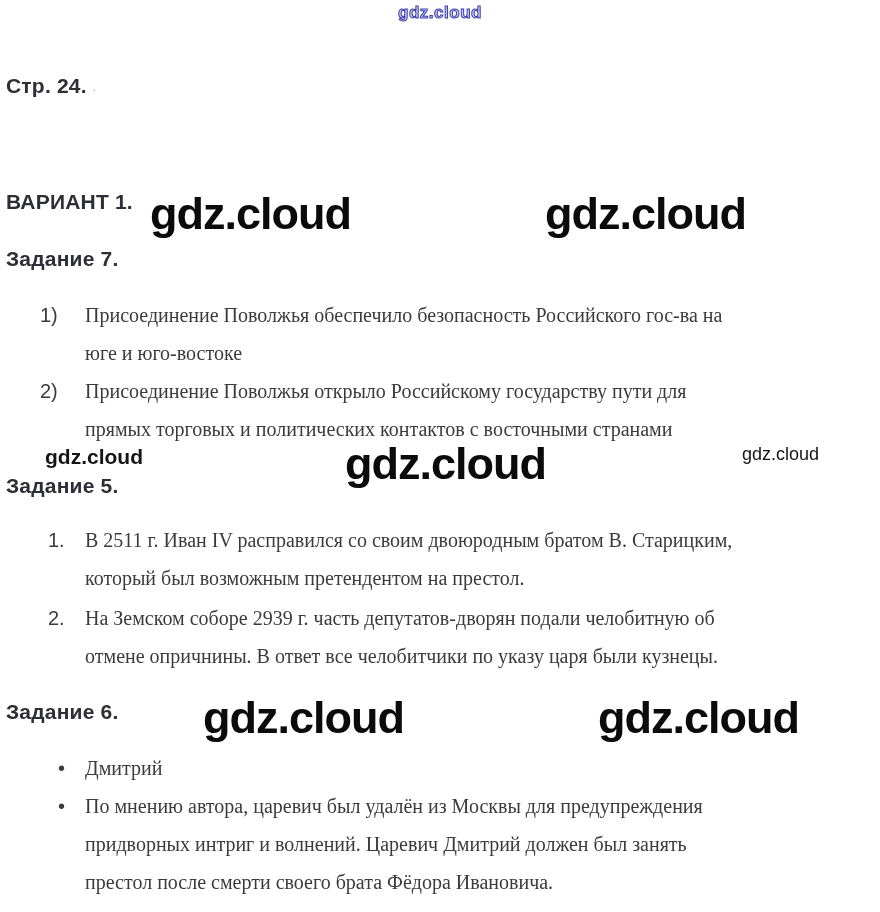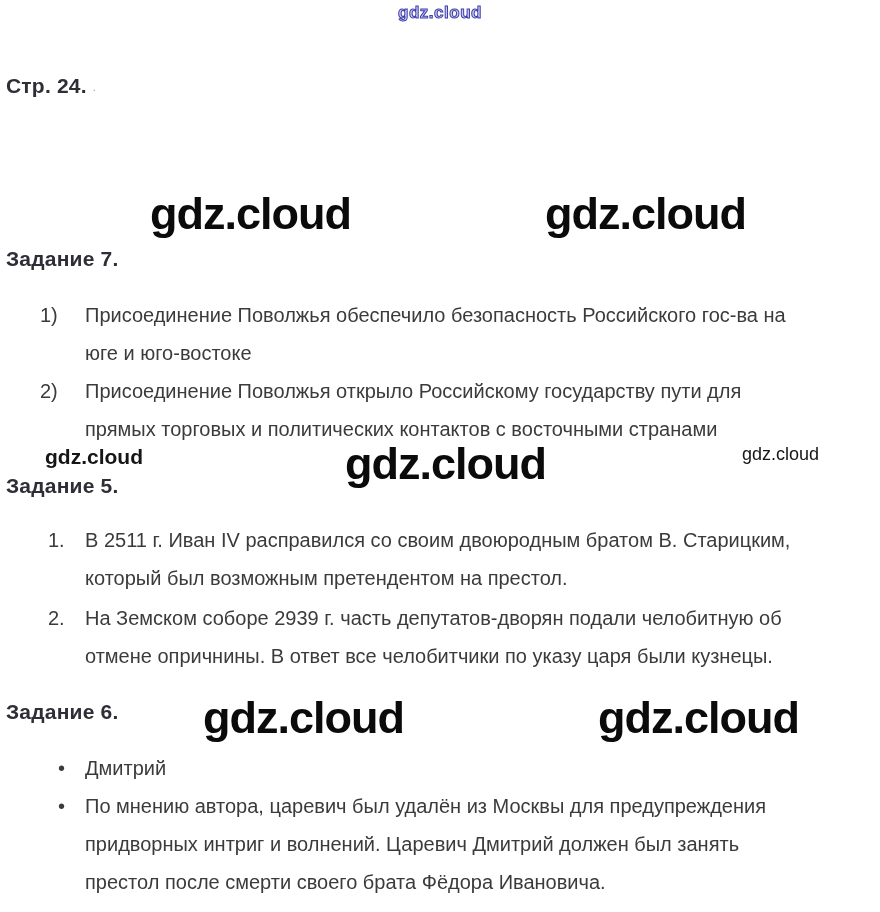--- a/index.html
+++ b/index.html
@@ -37,34 +37,35 @@
   .tail{
     font-size:11px;color:#9a9a9a;font-weight:400;margin-left:6px;
     vertical-align:2px;
   }
   .list{
     left:40px;width:815px;
     font-size:20px;color:#3b3b3b;
   }
   .li{display:flex;line-height:38px;}
   .li .marker{flex:none;width:45px;}
-  .li .li-text{flex:1;white-space:pre-line;}
+  .li .li-text{flex:1;white-space:pre-line;font-family:Liberation Serif, serif;}
   .list-dot .marker{width:37px;padding-left:8px;}
   .list-bullet .marker{width:27px;padding-left:18px;}
 </style>
 </head>
 <body>
 
 <div class="page">
 
   <a class="abs wm-top">gdz.cloud</a>
 
   <div class="abs heading" style="top:72px"><span>Стр. 24.</span><span class="tail">.</span></div>
 
 
+  <div class="abs heading" style="top:188px">ВАРИАНТ 1.</div>
 
   <div class="abs wm-big" style="left:150px;top:188px">gdz.cloud</div>
   <div class="abs wm-big" style="left:545px;top:188px">gdz.cloud</div>
 
   <div class="abs heading" style="top:245px">Задание 7.</div>
 
   <div class="abs list" style="top:296px">
     <div class="li">
       <span class="marker">1)</span>
       <span class="li-text">Присоединение Поволжья обеспечило безопасность Российского гос-ва на

